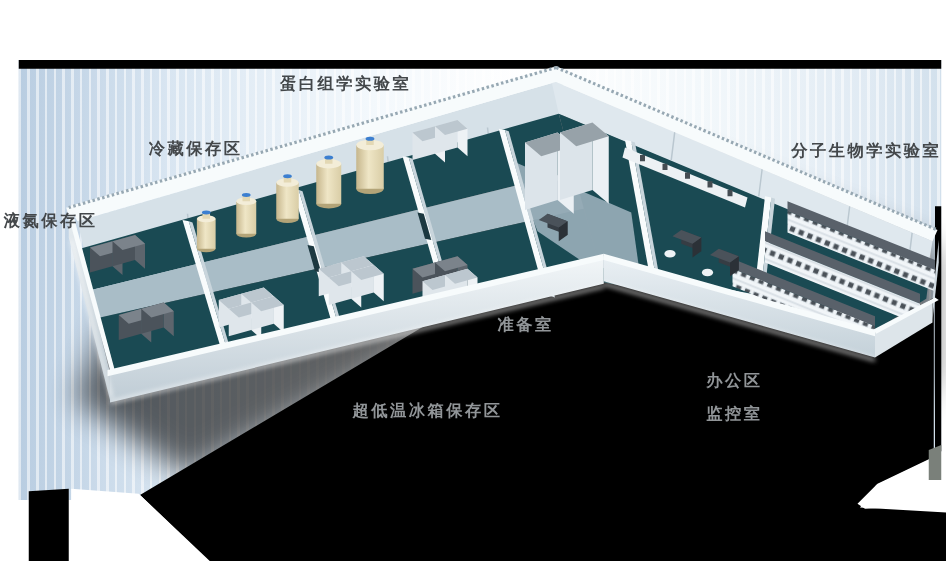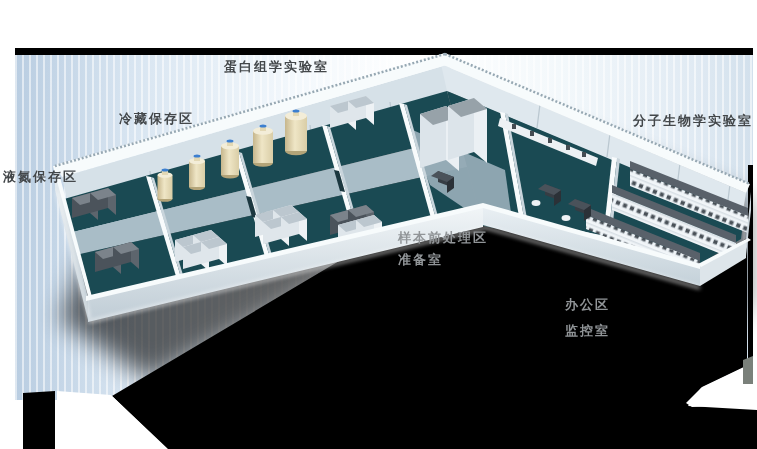--- a/index.html
+++ b/index.html
@@ -266,17 +266,17 @@
           <line x1="57" y1="192" x2="89" y2="318"></line>
         </g>
       </g>
     </g>
   </svg>
 
   <div class="lbl dark" style="left:224px;top:58px">蛋白组学实验室</div>
   <div class="lbl dark" style="left:119px;top:110px">冷藏保存区</div>
   <div class="lbl dark" style="left:3px;top:168px">液氮保存区</div>
   <div class="lbl dark" style="left:633px;top:112px">分子生物学实验室</div>
-  <div class="lbl gray" style="left:398px;top:229px">样本前处理区</div>
   <div class="lbl gray" style="left:398px;top:251px">准备室</div>
   <div class="lbl gray" style="left:565px;top:296px">办公区</div>
   <div class="lbl gray" style="left:565px;top:322px">监控室</div>
+  <div class="lbl gray" style="left:282px;top:320px">超低温冰箱保存区</div>
 </div>
 
 </body></html>

